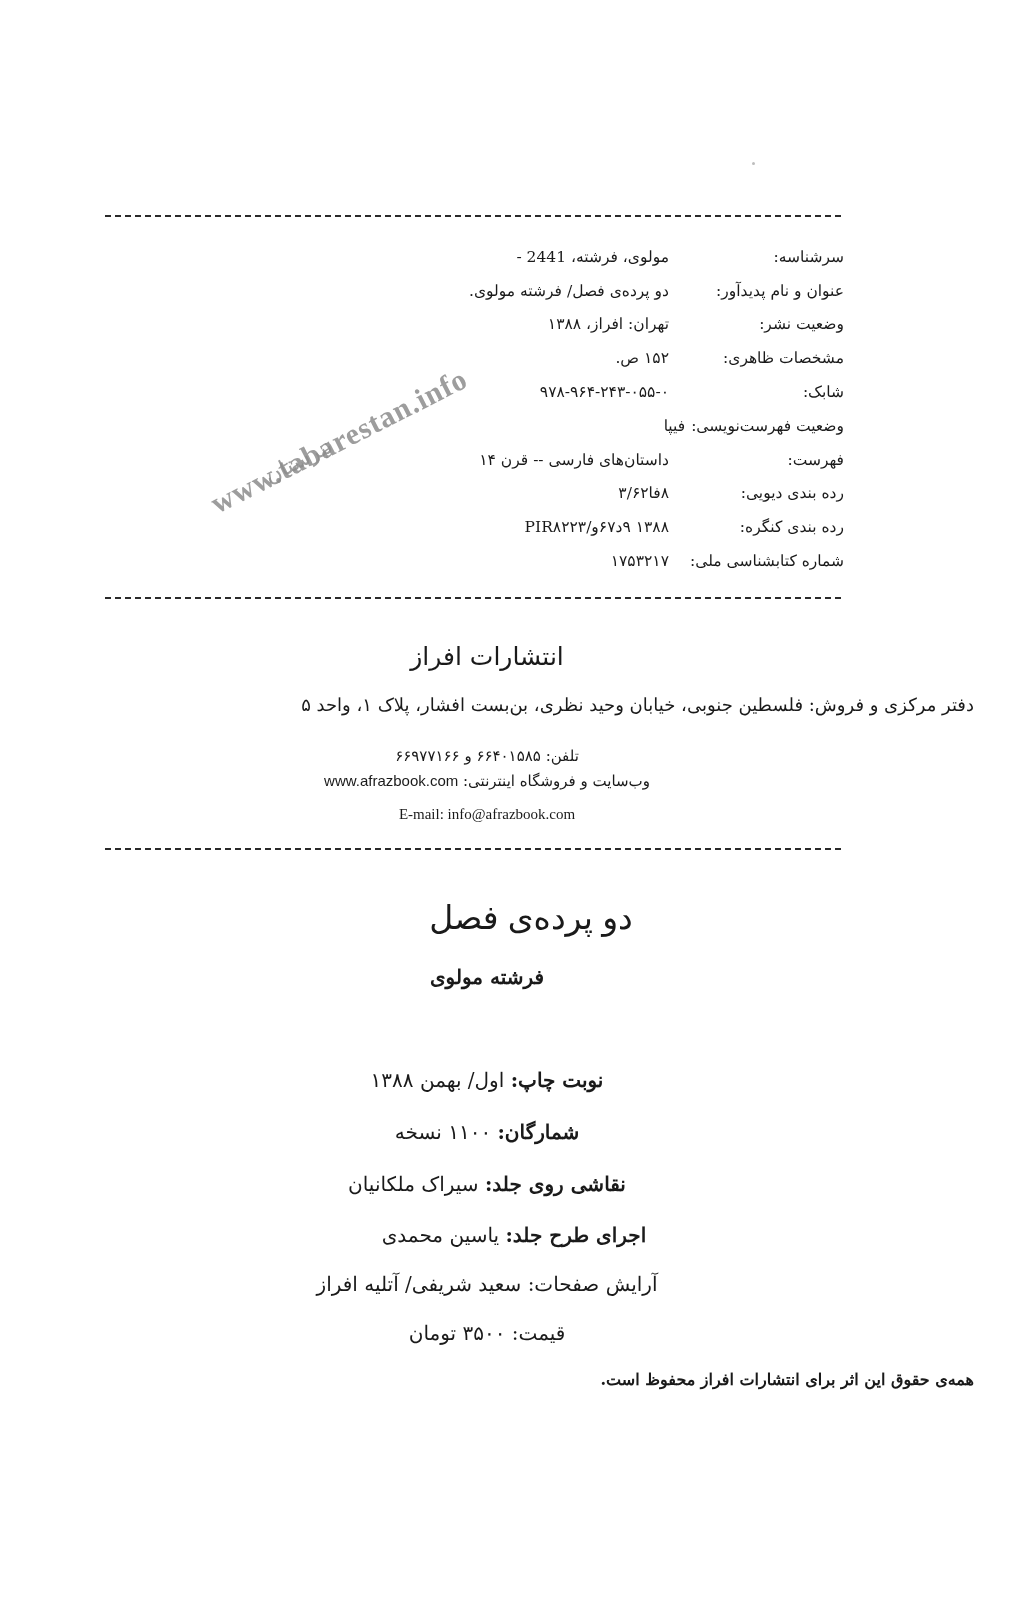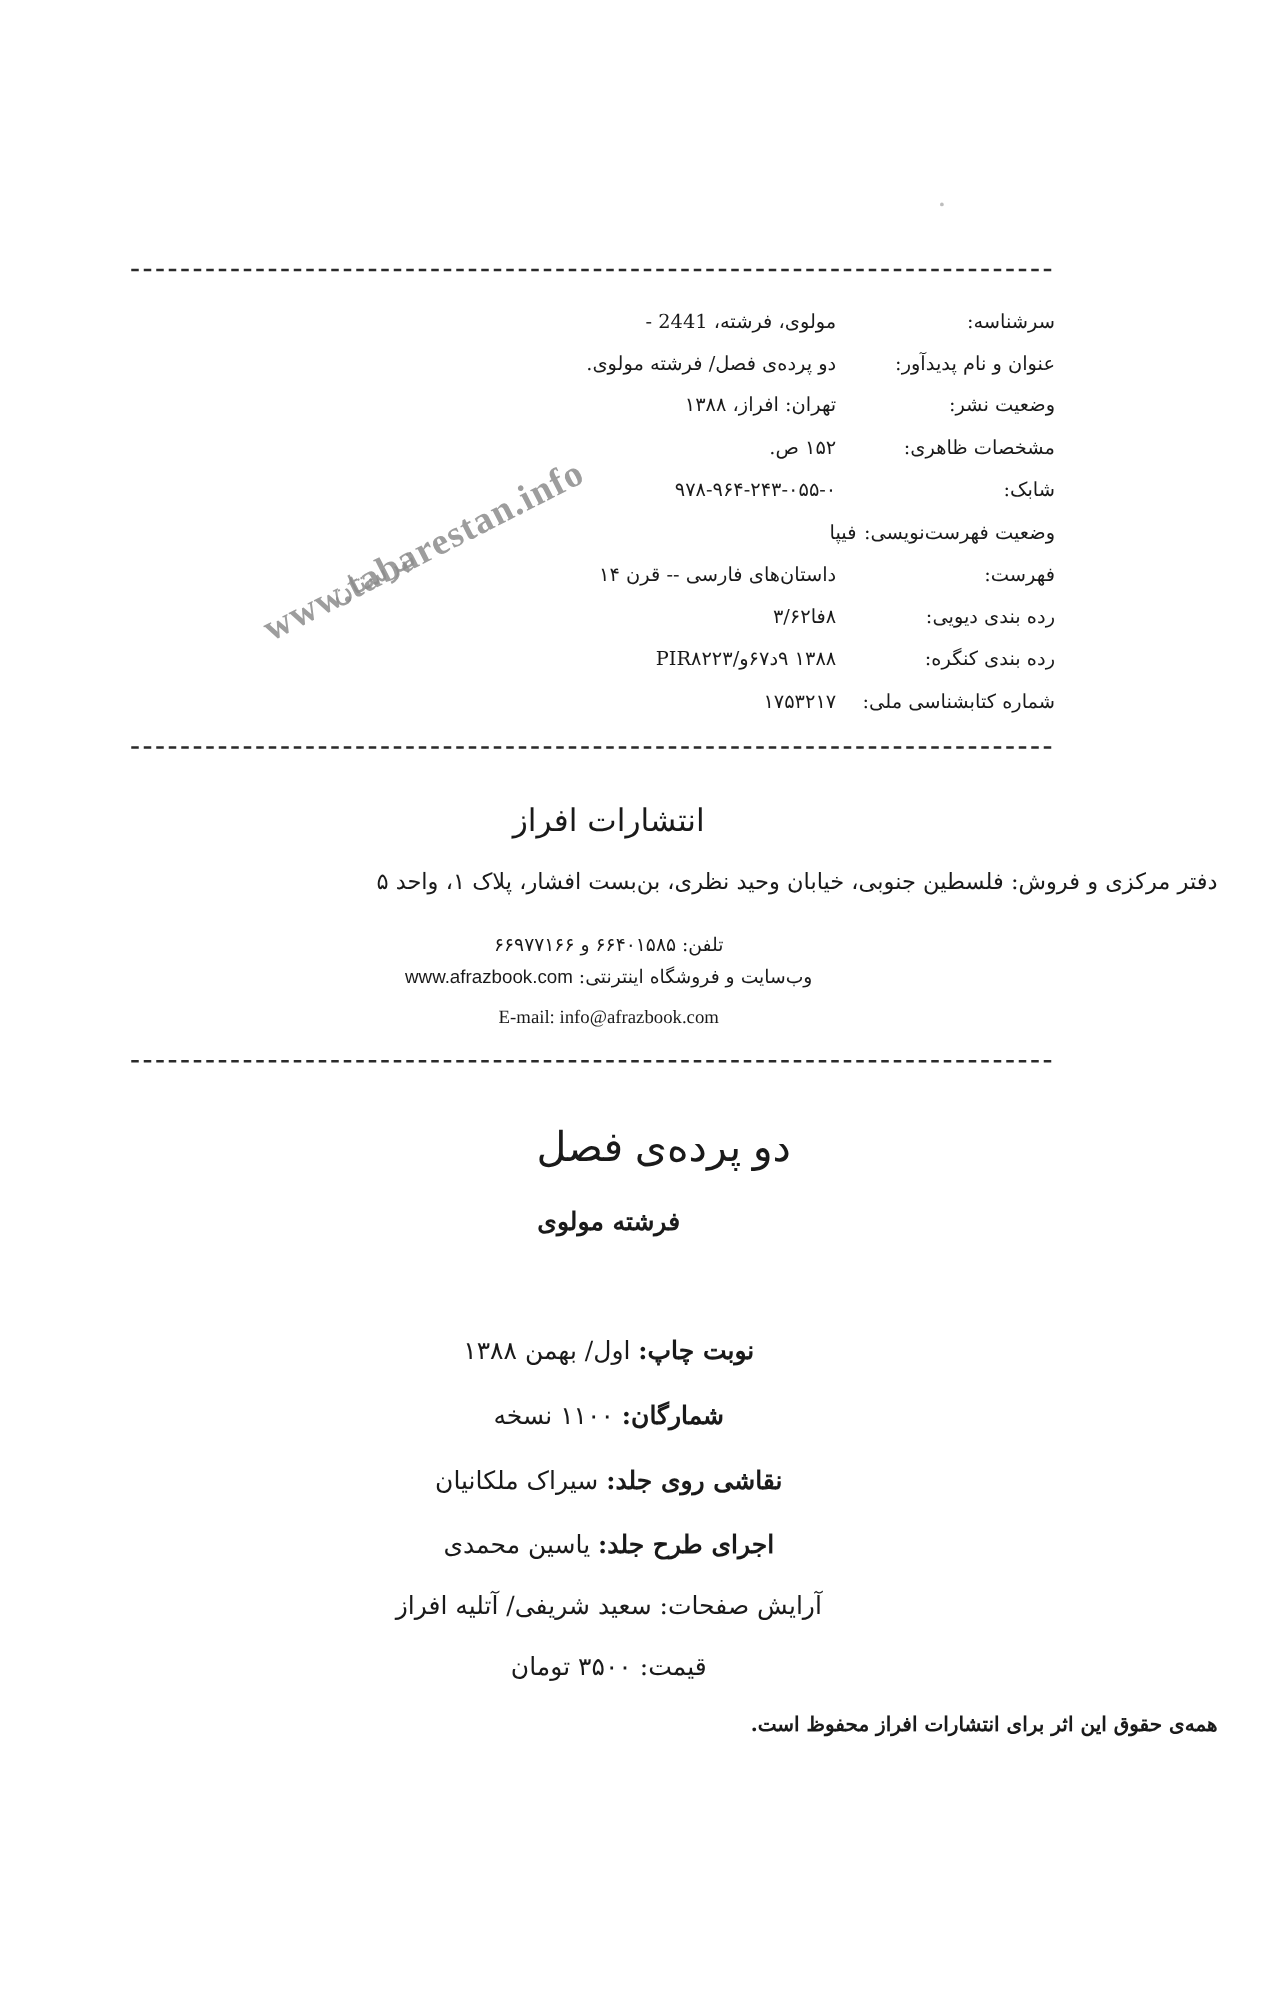--- a/index.html
+++ b/index.html
@@ -111,21 +111,21 @@
     
     .book-title { top: 898px; font-size: 33px; font-family: Liberation Sans, sans-serif; margin-left: 44px; }
     .book-author { top: 965px; font-size: 20px; font-weight: bold; }
 
     
     .credit { font-size: 20px; }
     .credit .k { font-weight: bold; }
     .c1 { top: 1068px; }
     .c2 { top: 1120px; }
     .c3 { top: 1172px; }
-    .c4 { top: 1223px; }
+    .c4 { top: 1223px; margin-left: 27px; }
     .c5 { top: 1272px; }
     .c6 { top: 1321px; font-weight: normal; }
     .copyright { top: 1370px; font-size: 16px; font-weight: bold; text-align: right; }
   </style>
 </head>
 <body>
 
 <div class="page">
 
   <div class="speck"></div>

